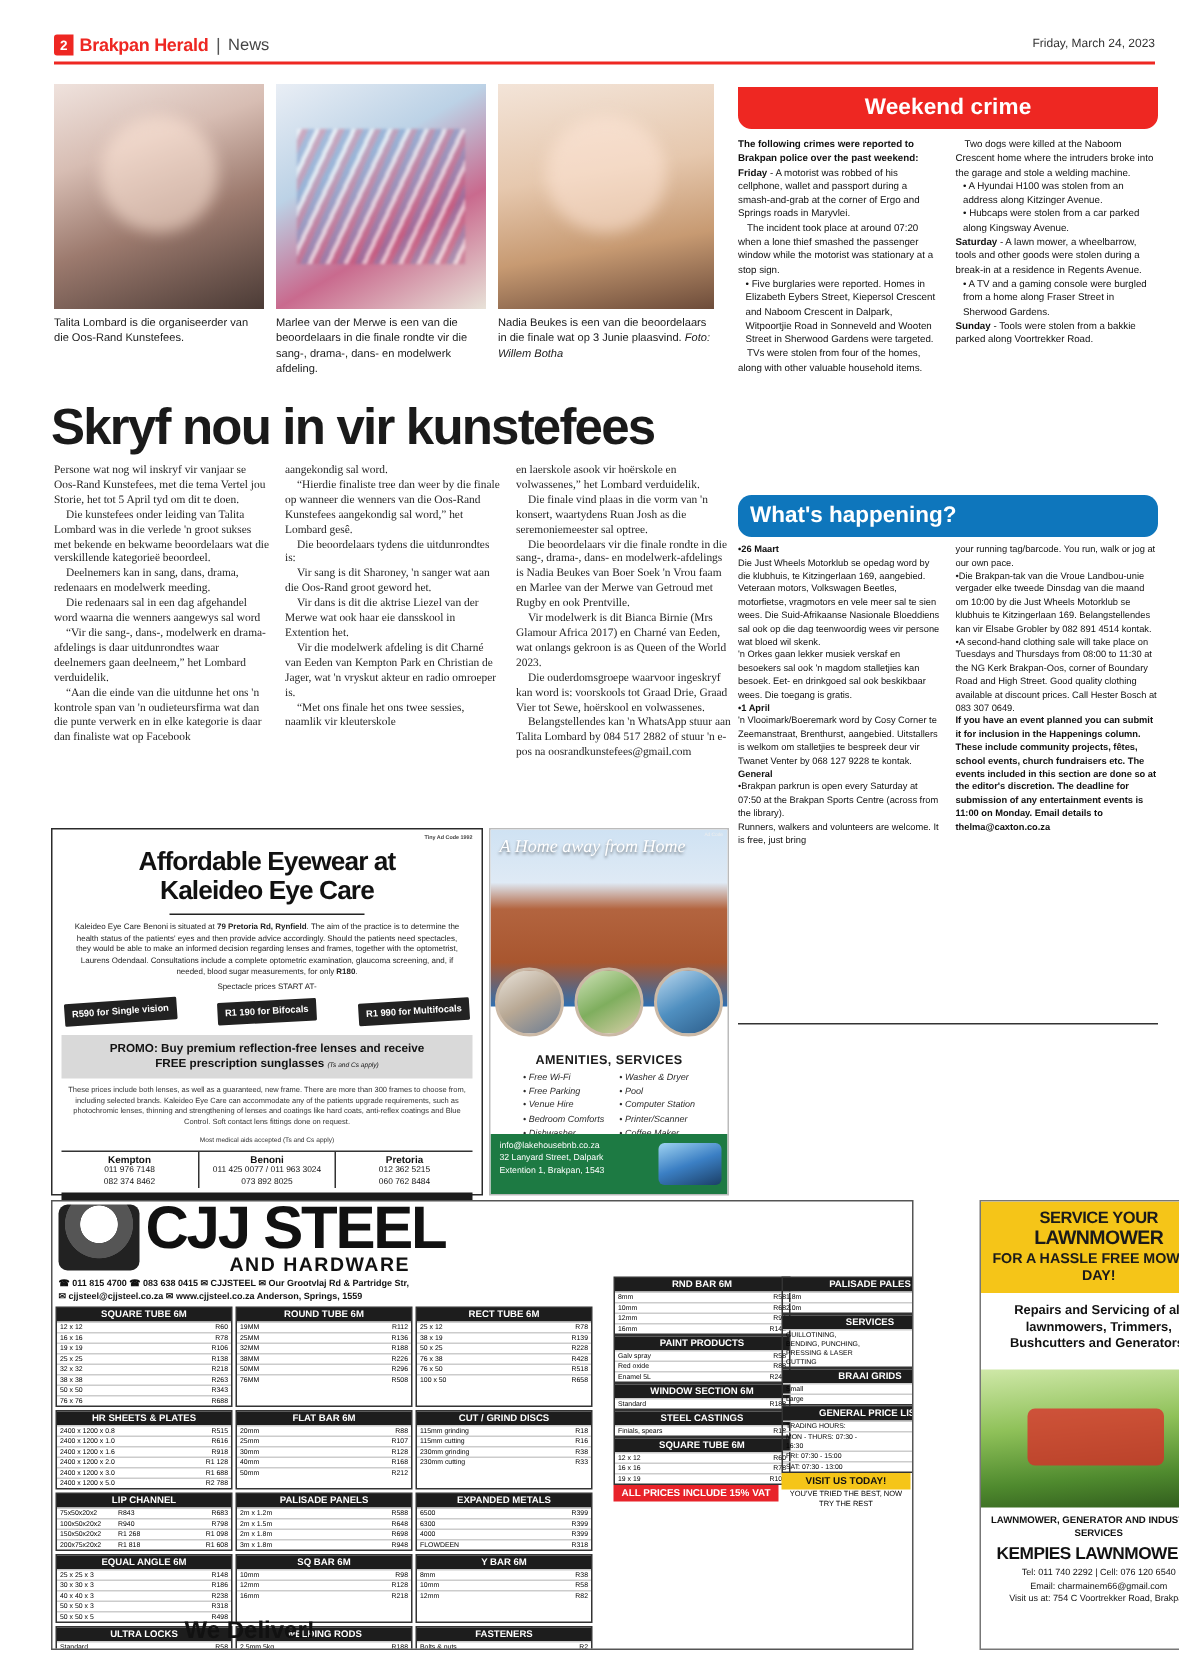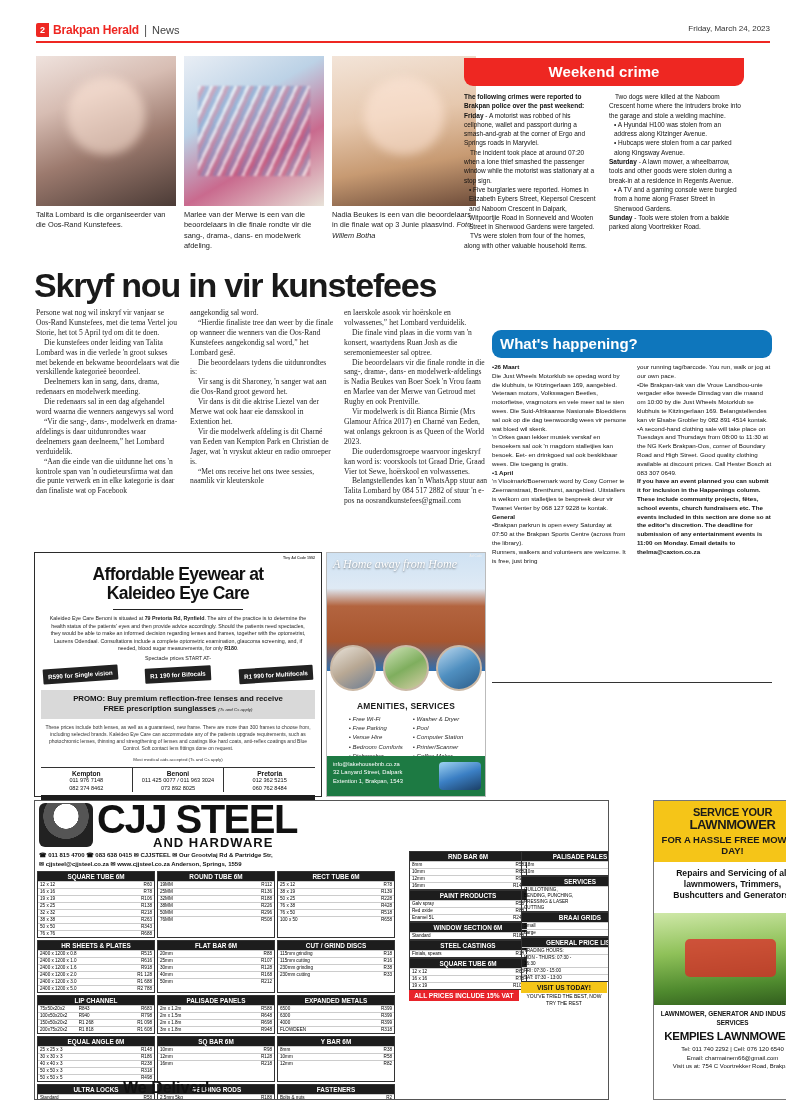--- a/index.html
+++ b/index.html
@@ -113,21 +113,21 @@
   .callus { display: flex; align-items: center; gap: 3px; }
   .phone-ico { width: 11px; height: 11px; border: 1.2px solid #222; border-radius: 50%; display: inline-block; position: relative; }
   .phone-ico::after { content: "\260E"; position: absolute; left: 1px; top: -1px; font-size: 7px; color: #222; }
   .callus .ct { font-size: 6.6px; font-weight: bold; line-height: 8px; color: #111; }
   .callus .cn { font-size: 8px; font-weight: bold; color: #111; }
   .bnb-foot { position: absolute; left: 0; bottom: 0; width: 100%; height: 40px; background: #1d7a43; color: #fff; padding: 4px 6px; }
   .bnb-foot div { font-size: 5.8px; line-height: 8.4px; }
   .bnb-car { position: absolute; right: 4px; bottom: 6px; width: 42px; height: 28px; border-radius: 4px; background: linear-gradient(160deg,#9fd3f2,#3b7fc4,#1b3f66); }
 
   
-  .wc-box { position: absolute; left: 464px; top: 58px; width: 280px; }
+  .wc-box { position: absolute; left: 492px; top: 58px; width: 280px; }
   .redbar {
     background: #ee2722; color: #fff; text-align: center; font-weight: bold;
     font-size: 15px; padding: 5px 0 6px; border-radius: 0 0 9px 9px; letter-spacing: .1px;
   }
   .wc-cols { display: flex; gap: 10px; margin-top: 6px; }
   .wc-col { width: 135px; font-size: 6.5px; line-height: 9.3px; color: #111; }
   .wc-col p { margin: 0; text-indent: 6px; }
   .wc-col p.noind { text-indent: 0; }
   .wc-col p.bullet { text-indent: 0; padding-left: 5px; }
   .wc-col p.bullet::before { content: "\2022  "; }
@@ -239,21 +239,21 @@
         <p>“Vir die sang-, dans-, modelwerk en drama-afdelings is daar uitdunrondtes waar deelnemers gaan deelneem,” het Lombard verduidelik.</p>
         <p>“Aan die einde van die uitdunne het ons 'n kontrole span van 'n oudieteursfirma wat dan die punte verwerk en in elke kategorie is daar dan finaliste wat op Facebook</p>
       </div>
     <div class="col" id="story-col-1">
         <p class="first">aangekondig sal word.</p>
         <p>“Hierdie finaliste tree dan weer by die finale op wanneer die wenners van die Oos-Rand Kunstefees aangekondig sal word,” het Lombard gesê.</p>
         <p>Die beoordelaars tydens die uitdunrondtes is:</p>
         <p>Vir sang is dit Sharoney, 'n sanger wat aan die Oos-Rand groot geword het.</p>
         <p>Vir dans is dit die aktrise Liezel van der Merwe wat ook haar eie dansskool in Extention het.</p>
         <p>Vir die modelwerk afdeling is dit Charné van Eeden van Kempton Park en Christian de Jager, wat 'n vryskut akteur en radio omroeper is.</p>
-        <p>“Met ons receive het ons twee sessies, naamlik vir kleuterskole</p>
+        <p>“Met ons finale het ons twee sessies, naamlik vir kleuterskole</p>
       </div>
     <div class="col" id="story-col-2">
         <p class="first">en laerskole asook vir hoërskole en volwassenes,” het Lombard verduidelik.</p>
         <p>Die finale vind plaas in die vorm van 'n konsert, waartydens Ruan Josh as die seremoniemeester sal optree.</p>
         <p>Die beoordelaars vir die finale rondte in die sang-, drama-, dans- en modelwerk-afdelings is Nadia Beukes van Boer Soek 'n Vrou faam en Marlee van der Merwe van Getroud met Rugby en ook Prentville.</p>
         <p>Vir modelwerk is dit Bianca Birnie (Mrs Glamour Africa 2017) en Charné van Eeden, wat onlangs gekroon is as Queen of the World 2023.</p>
         <p>Die ouderdomsgroepe waarvoor ingeskryf kan word is: voorskools tot Graad Drie, Graad Vier tot Sewe, hoërskool en volwassenes.</p>
         <p>Belangstellendes kan 'n WhatsApp stuur aan Talita Lombard by 084 517 2882 of stuur 'n e-pos na oosrandkunstefees@gmail.com</p>
       </div>
   </div>

